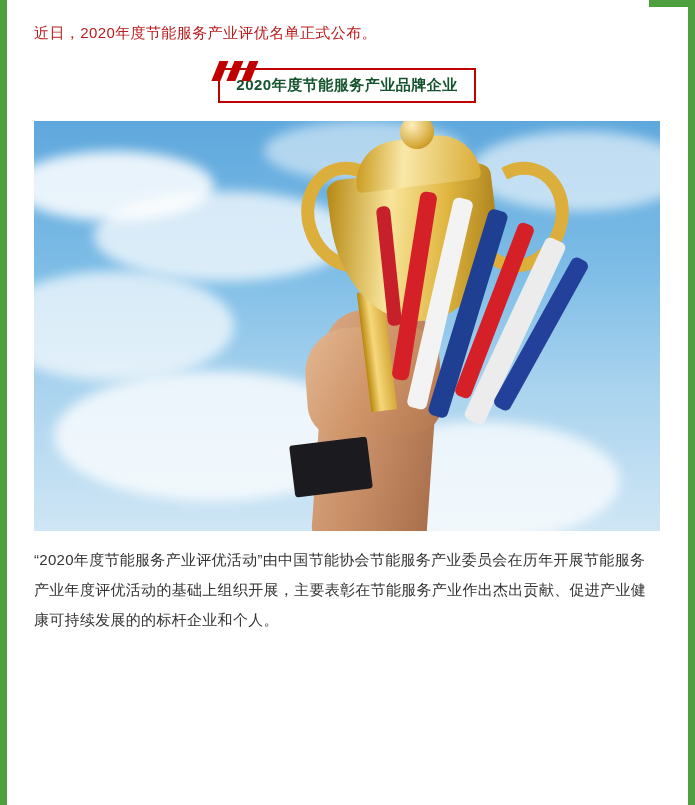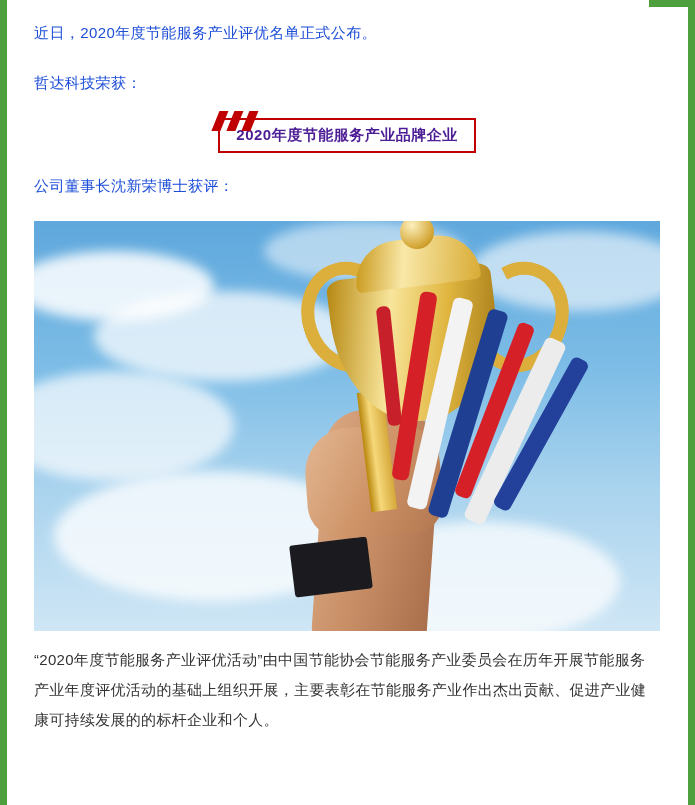--- a/index.html
+++ b/index.html
@@ -55,21 +55,21 @@
     position: absolute;
     left: 7px;
     top: 0;
     right: 7px;
     padding: 18px 28px 0 27px;
     box-sizing: border-box;
   }
   p.para {
     font-size: 15px;
     line-height: 30px;
-    color: #1d4ed8;
+    color: #b91c1c;
     margin: 0 0 20px 0;
     letter-spacing: 0.4px;
   }
   .award-row {
     display: flex;
     justify-content: center;
     margin: 0 0 18px 0;
   }
   .award-badge {
     position: relative;
@@ -94,21 +94,21 @@
     background: #c00000;
     transform: skewX(-22deg);
     display: block;
   }
   .award-badge .slashes i:nth-child(1) { left: 4px; }
   .award-badge .slashes i:nth-child(2) { left: 19px; }
   .award-badge .slashes i:nth-child(3) { left: 34px; }
   .award-text {
     font-size: 15px;
     font-weight: bold;
-    color: #4c1d95;
+    color: #14532d;
     letter-spacing: 0.5px;
     white-space: nowrap;
   }
   .photo {
     position: relative;
     width: 100%;
     height: 410px;
     margin: 8px 0 14px 0;
     overflow: hidden;
     background: linear-gradient(180deg, #5fa8dd 0%, #7cbce6 35%, #a9d3ee 65%, #cfe6f5 100%);
@@ -231,34 +231,32 @@
 
   <div class="frame-left"></div>
   <div class="frame-right"></div>
   <div class="frame-top-left"></div>
   <div class="frame-top-right"></div>
 
   <div class="content">
 
     <p class="para">近日，2020年度节能服务产业评优名单正式公布。</p>
 
-    <p class="para">哲达科技荣获：</p>
 
     <div class="award-row">
       <div class="award-badge">
         <span class="slashes">
             <i></i>
             <i></i>
             <i></i>
           </span>
         <span class="award-text">2020年度节能服务产业品牌企业</span>
       </div>
     </div>
 
-    <p class="para">公司董事长沈新荣博士获评：</p>
 
 
 
     <div class="photo">
       <div class="cloud c1"></div>
       <div class="cloud c2"></div>
       <div class="cloud c3"></div>
       <div class="cloud c4"></div>
       <div class="cloud c5"></div>
       <div class="cloud c6"></div>

